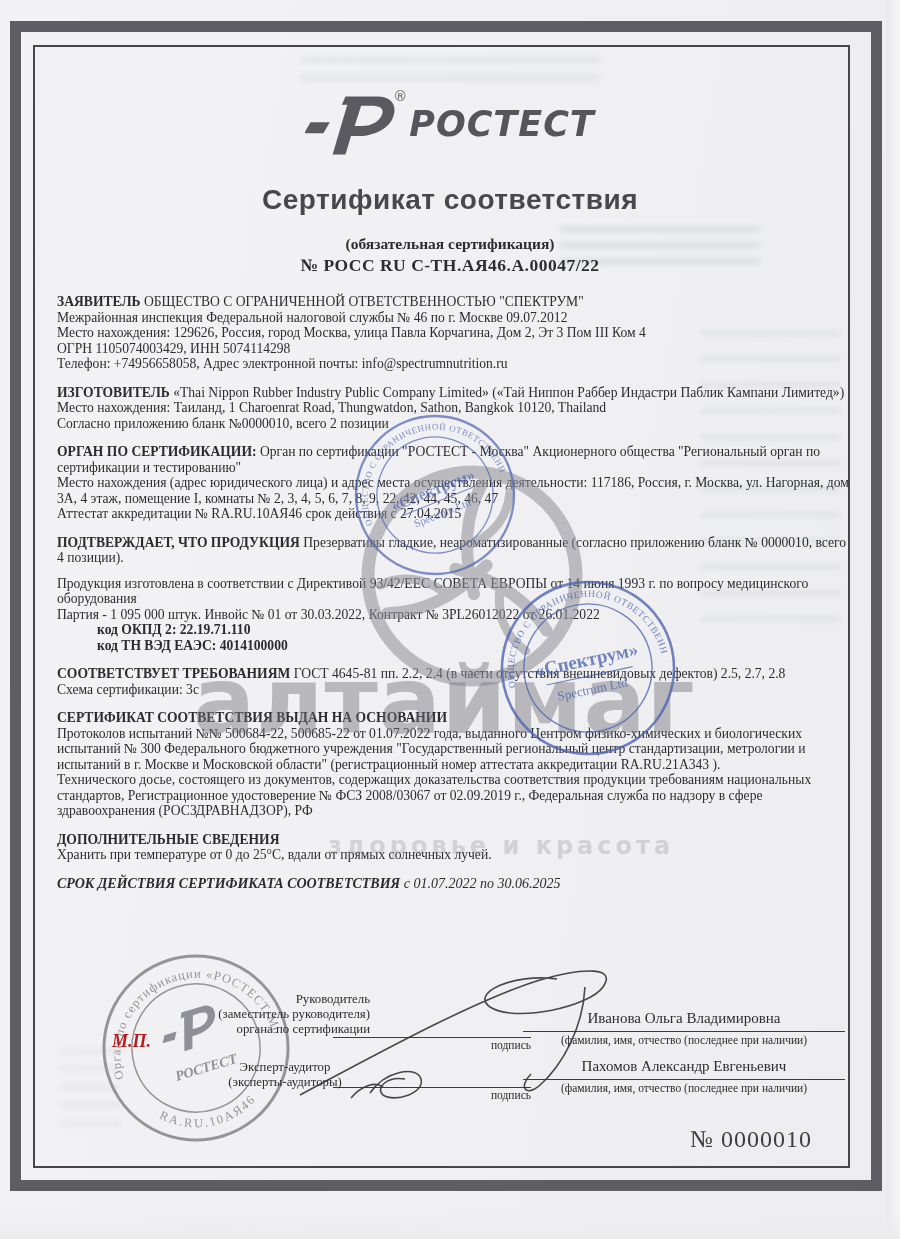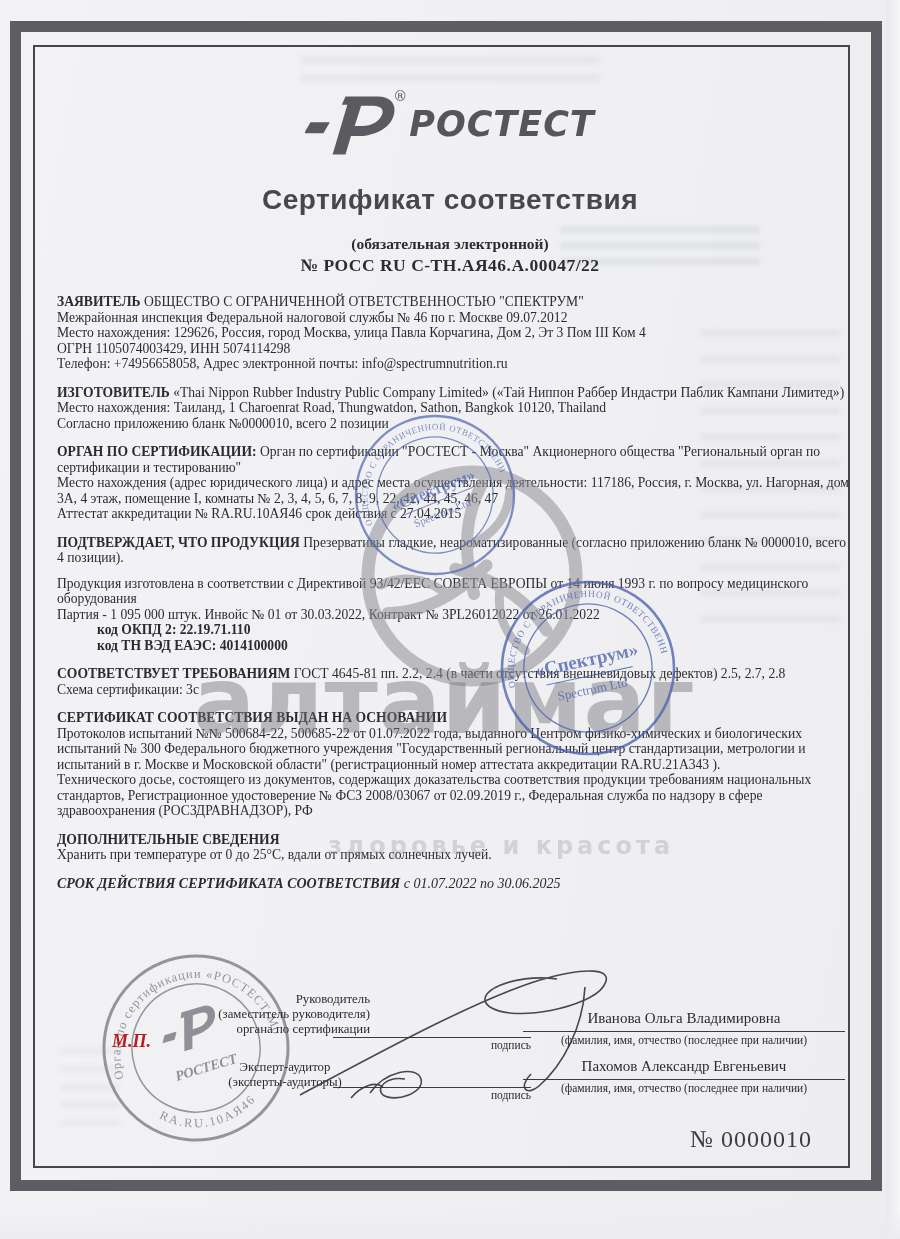--- a/index.html
+++ b/index.html
@@ -107,21 +107,21 @@
     <svg class="logo-mark" viewBox="0 0 100 70">
       <polygon points="6,31 27,31 20,43 -1,43" fill="#5a5a60"></polygon>
       <path fill-rule="evenodd" fill="#5a5a60" d="M30,66 L46,12 L40,12 L44,3 L79,3 C95,3 101,14 95,27 C89,40 72,46 57,46 L50,46 L44,66 Z
                M54,35 L62,35 C73,35 81,30 84,22 C86,15 80,13 72,13 L61,13 Z"></path>
     </svg>
     <span class="reg-mark">®</span>
     <span class="logo-text">РОСТЕСТ</span>
   </div>
 
   <div class="title">Сертификат соответствия</div>
-  <div class="subtitle">(обязательная электронной)</div>
+  <div class="subtitle">(обязательная сертификация)</div>
   <div class="cert-number">№ РОСС RU С-ТН.АЯ46.А.00047/22</div>
 
   <div class="doc-text">
     <div class="para">
       <div><span class="b">ЗАЯВИТЕЛЬ</span> <span>ОБЩЕСТВО С ОГРАНИЧЕННОЙ ОТВЕТСТВЕННОСТЬЮ "СПЕКТРУМ"</span></div>
       <div>Межрайонная инспекция Федеральной налоговой службы № 46 по г. Москве 09.07.2012</div>
       <div>Место нахождения: 129626, Россия, город Москва, улица Павла Корчагина, Дом 2, Эт 3 Пом III Ком 4</div>
       <div>ОГРН 1105074003429, ИНН 5074114298</div>
       <div>Телефон: +74956658058, Адрес электронной почты: info@spectrumnutrition.ru</div>
     </div>

